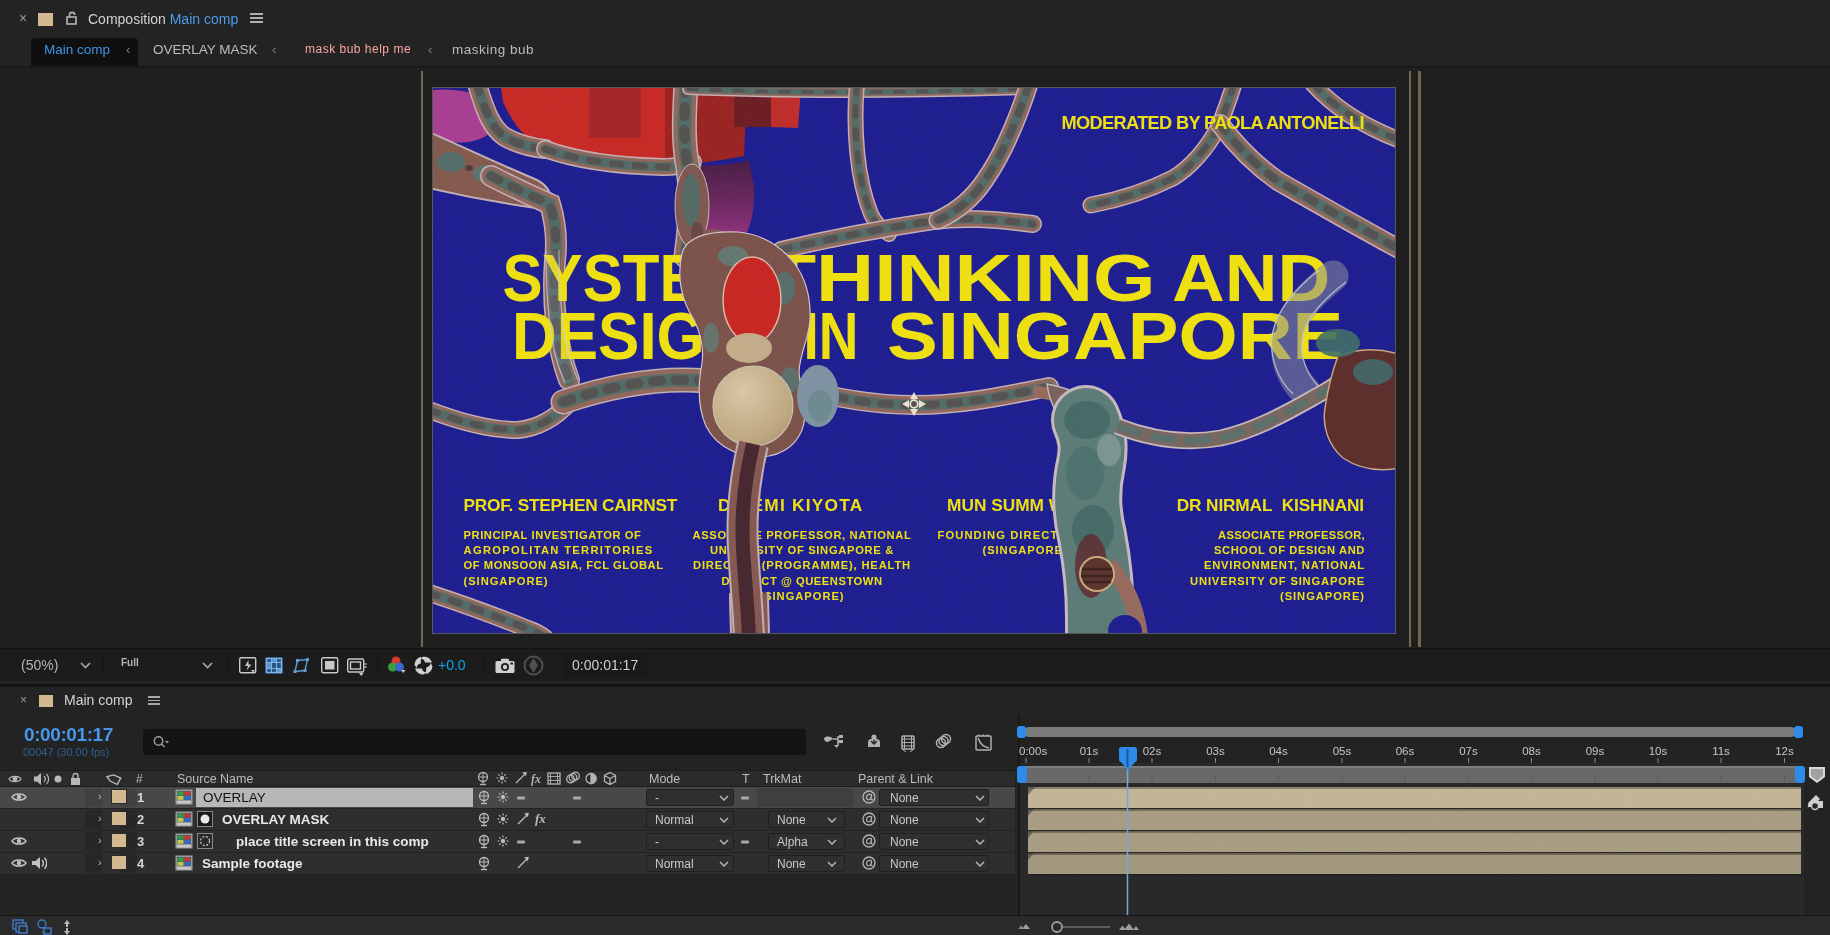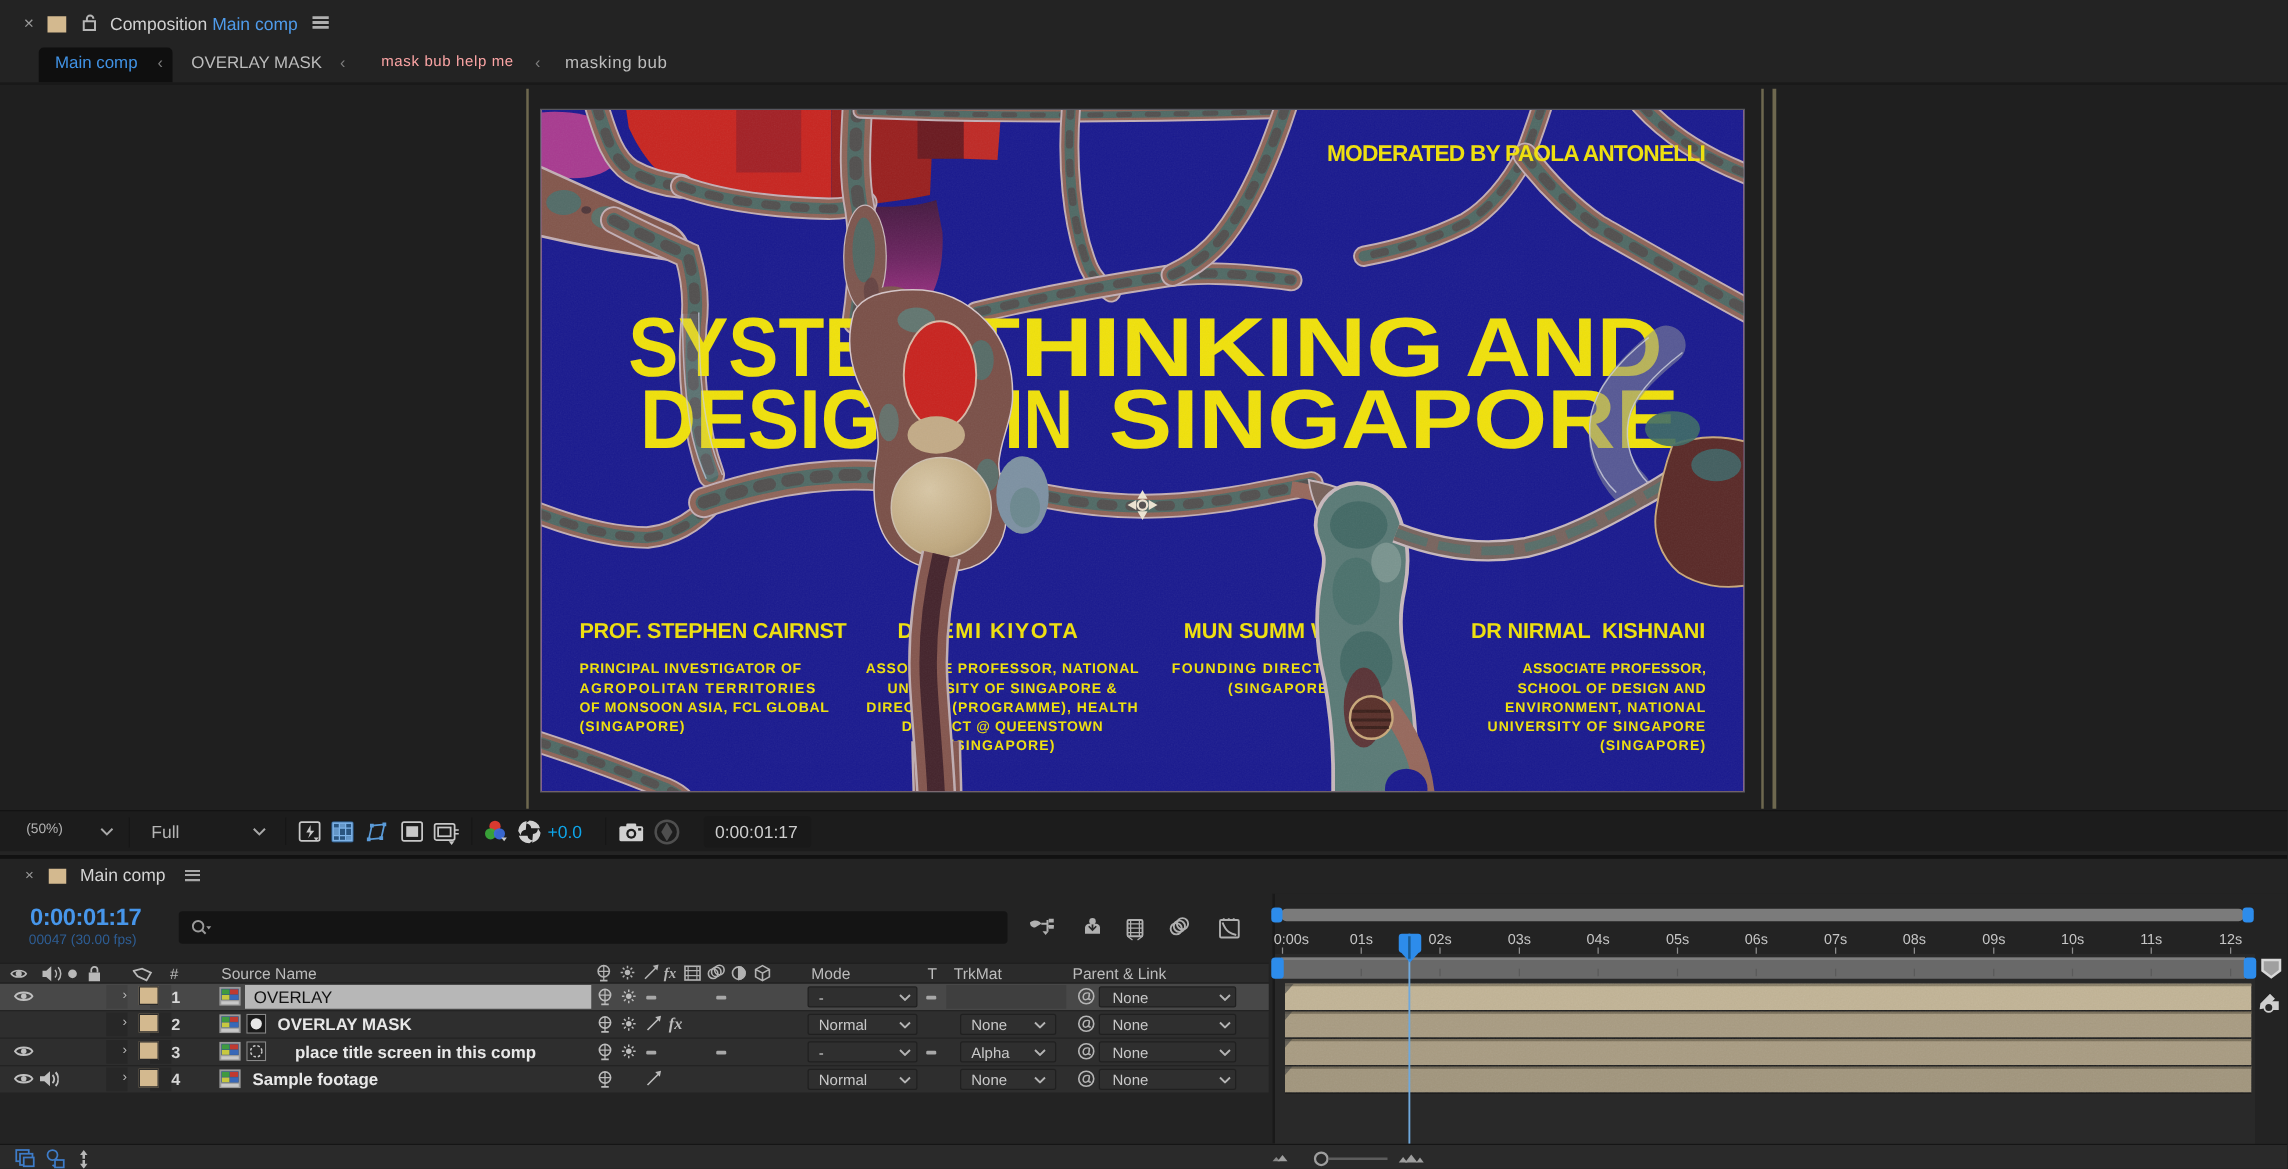--- a/index.html
+++ b/index.html
@@ -252,26 +252,26 @@
         <path d="M 493,316 L 486,312 L 486,320 Z"></path>
         <circle cx="481" cy="316" r="3.8" fill="none" stroke="#ece4d2" stroke-width="1.8"></circle>
       </g>
     </g>
     <rect width="962" height="545" filter="url(#grain)" opacity="0.07"></rect>
   </svg>
   </div>
 </div>
 
 <div id="ctoolbar">
-  <span class="abs gtxt" style="left:21px; top:8px; font-size:11px;">(50%)</span>
+  <span class="abs gtxt" style="left:21px; top:8px; font-size:14px;">(50%)</span>
   <svg class="abs" style="left:80px; top:13px;" width="11" height="7">
         <path d="M1 1 L5.5 5.5 L10 1" stroke="#a8a8a8" stroke-width="1.6" fill="none"></path>
       </svg>
   <div class="abs" style="left:103px; top:5px; width:1px; height:24px; background:#161616;"></div>
-  <span class="abs gtxt" style="left:121px; top:8px; font-size:14px;">Full</span>
+  <span class="abs gtxt" style="left:121px; top:8px; font-size:10px;font-weight:bold;">Full</span>
   <svg class="abs" style="left:202px; top:13px;" width="11" height="7">
         <path d="M1 1 L5.5 5.5 L10 1" stroke="#a8a8a8" stroke-width="1.6" fill="none"></path>
       </svg>
   <svg class="abs" style="left:228px; top:3px;" width="330" height="28" viewBox="0 0 330 28">
     <rect x="0" y="2" width="1" height="22" fill="#161616"></rect>
 
     <g transform="translate(11,5)" fill="none" stroke="#c8c8c8" stroke-width="1.4">
       <rect x="0.7" y="0.7" width="16" height="15" rx="1.5"></rect>
       <path d="M9.5 3 L6 9 H9 L7.5 13.5 L12.5 7.5 H9.5 Z" fill="#c8c8c8" stroke="none"></path>
       <path d="M12 13 l4 0 l-2 2.6 Z" fill="#c8c8c8" stroke="none"></path>

